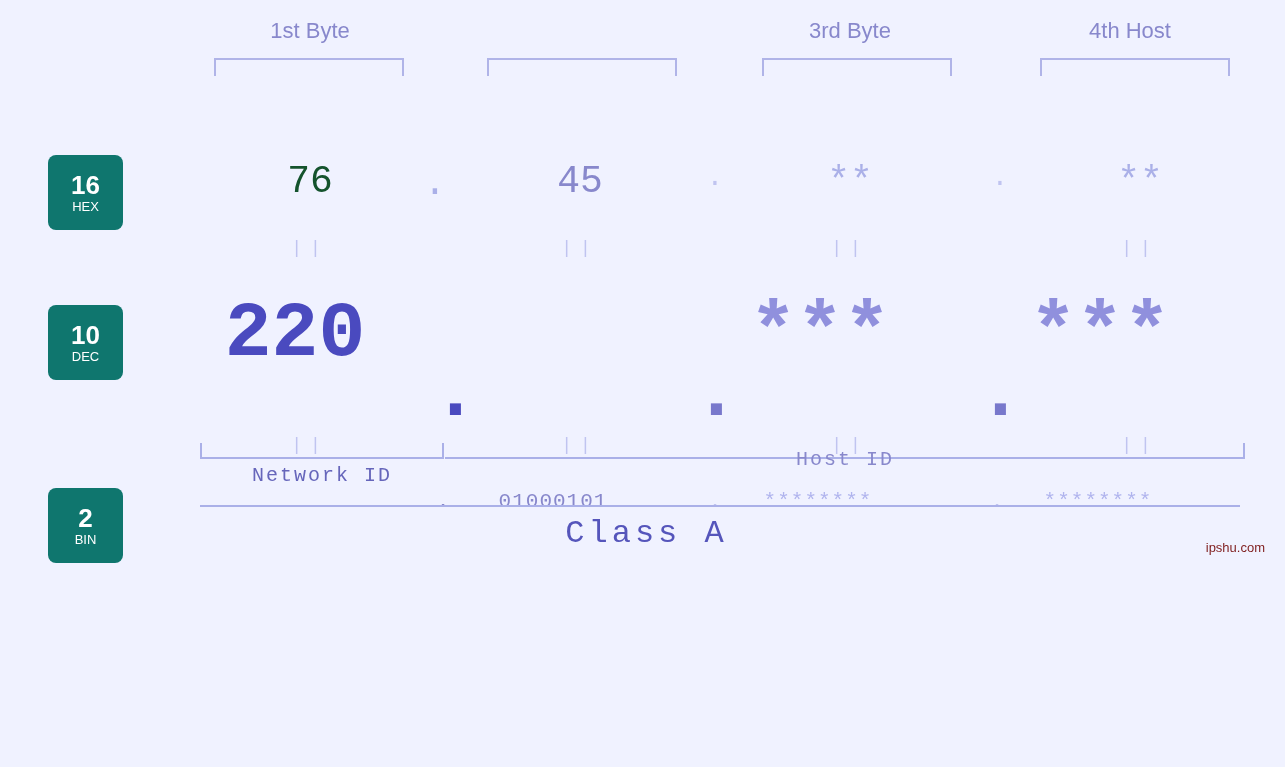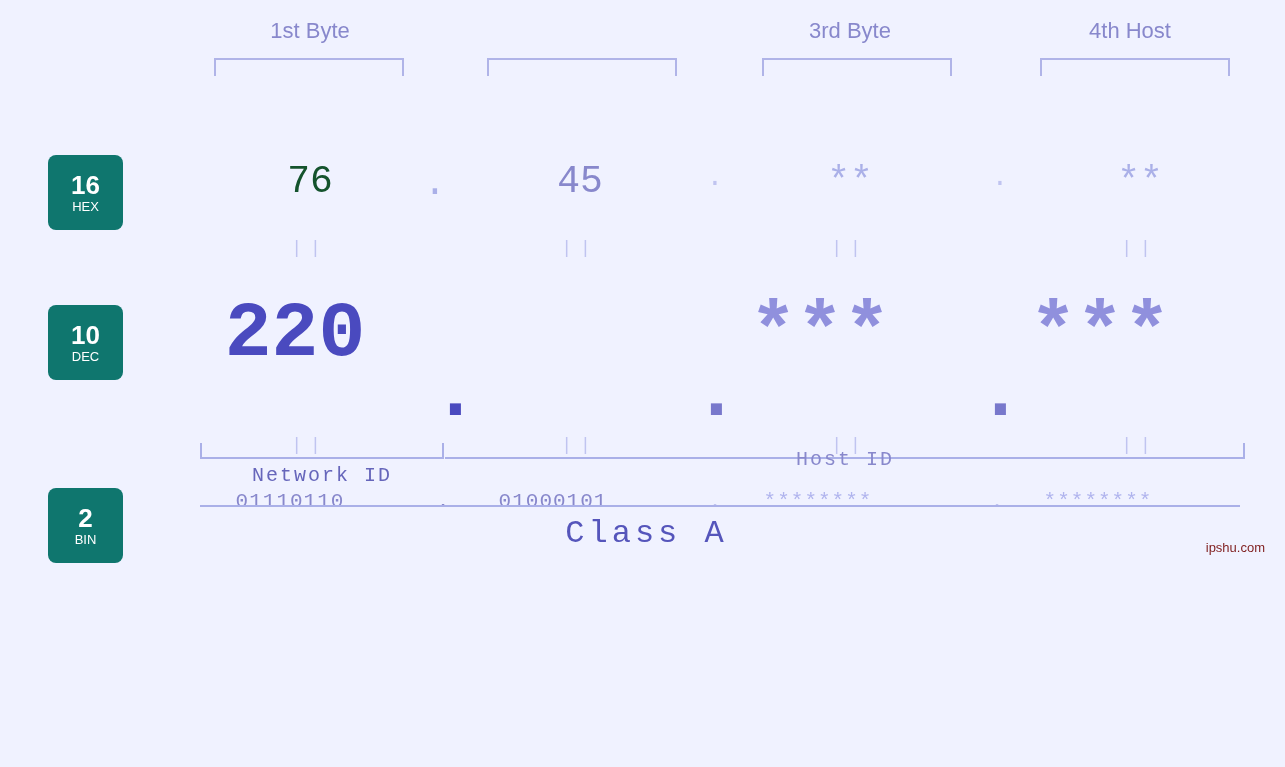--- a/index.html
+++ b/index.html
@@ -144,21 +144,20 @@
   <div class="eq-row-text" style="top: 435px; left: 210px;">||</div>
   <div class="eq-row-text" style="top: 435px; left: 480px;">||</div>
   <div class="eq-row-text" style="top: 435px; left: 750px;">||</div>
   <div class="eq-row-text" style="top: 435px; left: 1040px;">||</div>
 
   <div class="badge-box" style="top: 488px;">
     <span class="badge-number">2</span>
     <span class="badge-label">BIN</span>
   </div>
 
-  <div class="val-text" style="top: 490px; left: 155px; color: #8888cc; font-size: 21px; letter-spacing: 1px; width: 270px;">01110110</div>
   <div class="dot-text" style="top: 490px; left: 428px; color: #8888cc; font-size: 21px; width: 30px;">.</div>
   <div class="val-text" style="top: 490px; left: 453px; color: #8888cc; font-size: 21px; letter-spacing: 1px;">01000101</div>
   <div class="dot-text" style="top: 490px; left: 700px; color: #c0c4f0; font-size: 21px; width: 30px;">.</div>
   <div class="val-text" style="top: 490px; left: 718px; color: #b0b4ee; font-size: 21px; letter-spacing: 1px;">********</div>
   <div class="dot-text" style="top: 490px; left: 982px; color: #c0c4f0; font-size: 21px; width: 30px;">.</div>
   <div class="val-text" style="top: 490px; left: 998px; color: #b0b4ee; font-size: 21px; letter-spacing: 1px;">********</div>
 
   <div style="position:absolute; bottom: 108px; left: 200px; width: 244px; height: 16px; border-bottom: 2px solid #aab0e8; border-left: 2px solid #aab0e8; border-right: 2px solid #aab0e8;"></div>
 
   <div style="position:absolute; bottom: 108px; left: 445px; width: 800px; height: 16px; border-bottom: 2px solid #aab0e8; border-right: 2px solid #aab0e8;"></div>

